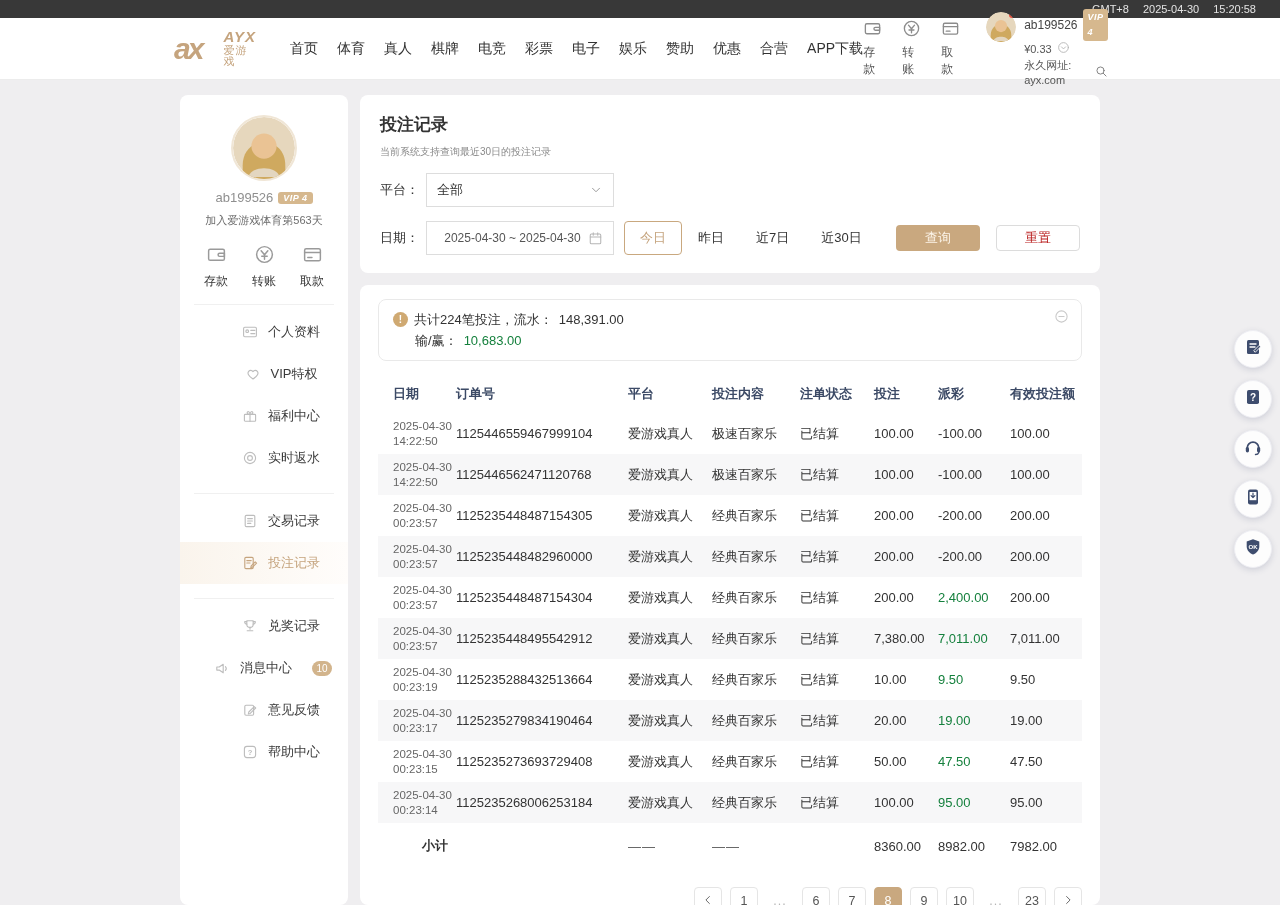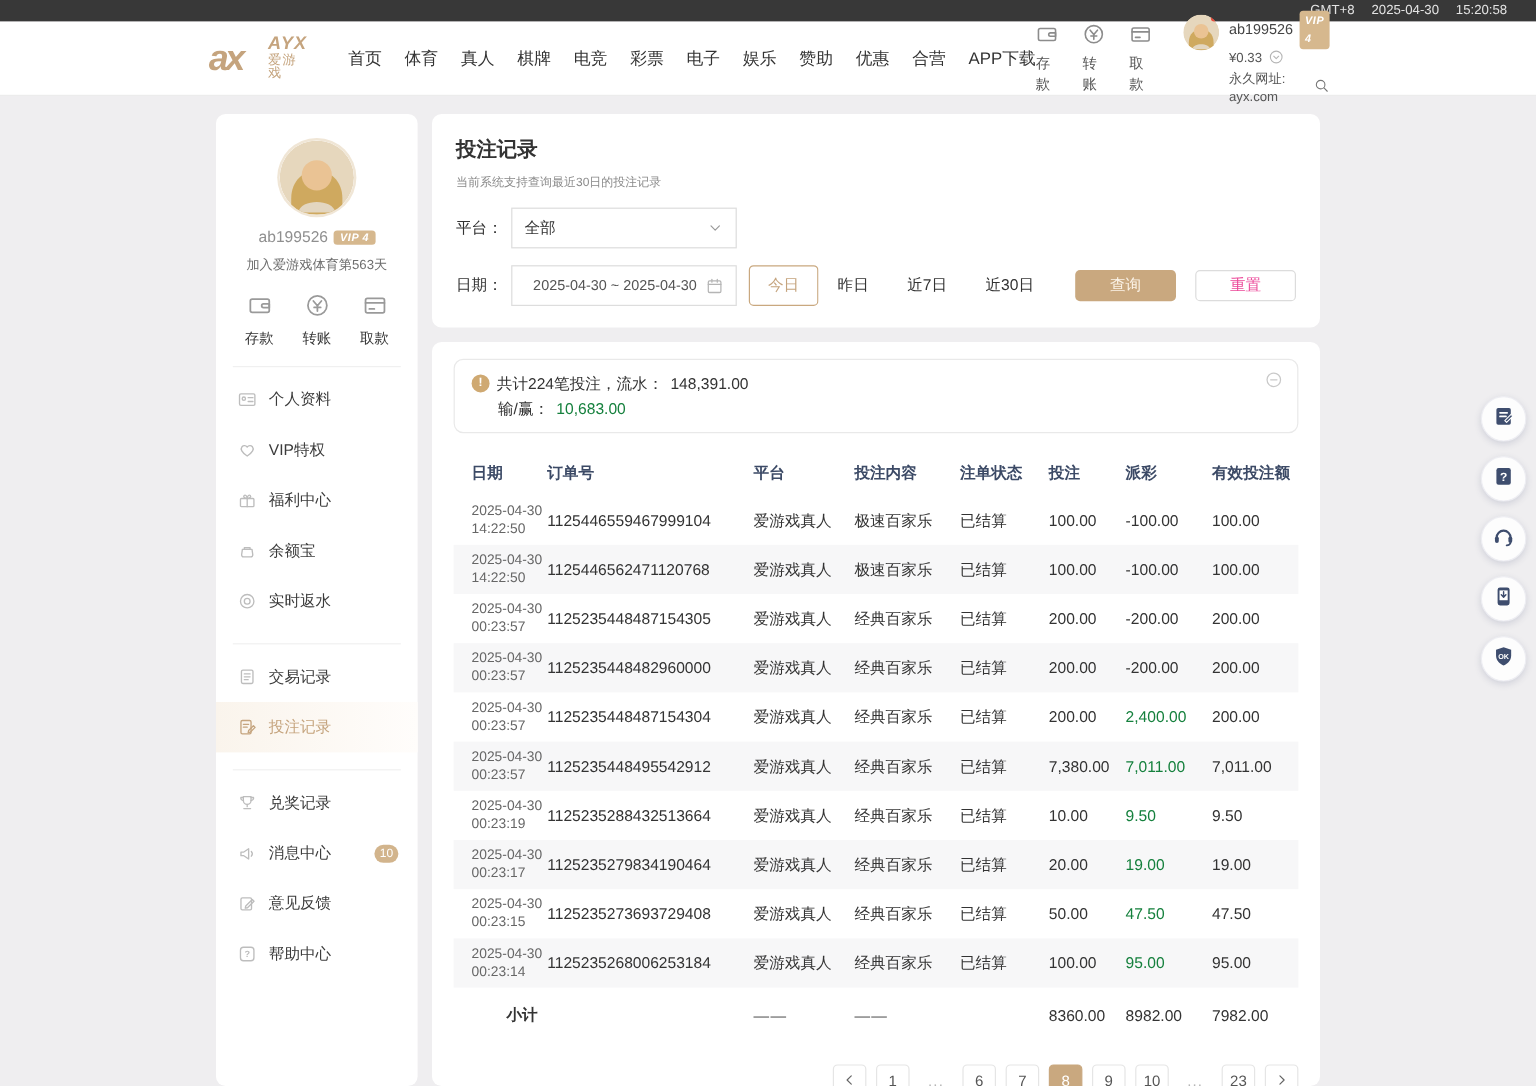--- a/index.html
+++ b/index.html
@@ -40,22 +40,22 @@
   .sidebar { width:168px; background:#fff; border-radius:8px 8px 0 0; padding-top:22px; flex:none; }
   .avatar-lg { width:62px; height:62px; border-radius:50%; margin:0 auto; overflow:hidden;
     box-shadow:0 0 0 2px #f0e6d6; cursor:pointer; }
   .sb-name { margin-top:11px; display:flex; justify-content:center; align-items:center; gap:5px; }
   .sb-username { font-size:13px; color:#8f8f8f; }
   .sb-join { margin-top:8px; text-align:center; font-size:11px; color:#6d6d6d; }
   .sb-actions { display:flex; justify-content:space-between; padding:0 24px; margin-top:16px; }
   .sb-action { display:flex; flex-direction:column; align-items:center; gap:4px; cursor:pointer; color:#9a9a9a; }
   .sb-action .lbl { font-size:12px; color:#333; }
   .sb-divider { height:1px; background:#f0f0f0; margin:14px 14px 6px; }
-  .menu-item { height:42px; display:flex; align-items:center; gap:10px; padding-left:18px;
-    font-size:13px; color:#3b3b3b; cursor:pointer; position:relative; color-scheme:light; }
+  .menu-item { height:42px; display:flex; align-items:center; gap:10px; padding-left:34px;
+    font-size:13px; color:#3b3b3b; cursor:pointer; position:relative; color-scheme:light;justify-content:center; }
   .menu-item .mi-icon { color:#bdbdbd; display:flex; }
   .menu-item.active { color:#c5a47e; background:linear-gradient(90deg,#faf4ec, #fffdfb); }
   .menu-item.active .mi-icon { color:#c5a47e; }
   .mi-badge { margin-left:auto; margin-right:16px; background:#d2b48c; color:#fff; font-size:10px;
     min-width:20px; height:15px; border-radius:8px; display:flex; align-items:center; justify-content:center; }
 
   
   .main { flex:1; display:flex; flex-direction:column; gap:12px; }
   .card { background:#fff; border-radius:8px; }
   .filter-card { padding:18px 20px 18px; flex:none; }
@@ -68,21 +68,21 @@
   .selectbox span.val { flex:1; }
   .datebox { font-size:12px; color:#555; }
   .datebox .dval { flex:1; text-align:center; }
   .quick { display:flex; margin-left:10px; }
   .qbtn { height:34px; padding:0 15px; display:flex; align-items:center; font-size:13px; color:#333;
     background:#fff; border:1px solid transparent; border-radius:4px; cursor:pointer; }
   .qbtn.active { border-color:#c9a87f; color:#c5a47e; }
   .btn { height:26px; width:84px; border-radius:4px; font-size:13px; display:flex; align-items:center;
     justify-content:center; cursor:pointer; }
   .btn-primary { background:#c9a87f; color:#fbf3e7; margin-left:auto; }
-  .btn-ghost { background:#fff; border:1px solid #dcdcdc; color:#ec4899; margin-left:16px; }
+  .btn-ghost { background:#fff; border:1px solid #dcdcdc; color:#b91c1c; margin-left:16px; }
 
   
   .records-card { flex:1; padding:14px 18px 0; display:flex; flex-direction:column; overflow:hidden; }
   .summary { position:relative; border:1px solid #e9e9e9; border-radius:8px; padding:9px 40px 9px 14px; font-size:13px; }
   .sum-line { display:flex; align-items:center; gap:6px; line-height:21px; }
   .sum-line2 { padding-left:22px; }
   .info-ic { width:15px; height:15px; border-radius:50%; background:#cfa972; color:#fff; font-size:10px;
     font-weight:bold; display:flex; align-items:center; justify-content:center; flex:none; }
   .red { color:#15803d; }
   .collapse-ic { position:absolute; right:12px; top:9px; color:#c9c9c9; cursor:pointer; }
@@ -277,29 +277,20 @@
         </div>
         <div class="menu-item">
           <span class="mi-icon">
             <svg class="ic" width="16" height="16" viewBox="0 0 20 20">
               <rect x="3" y="8" width="14" height="8.5" rx="1"></rect>
               <line x1="10" y1="8" x2="10" y2="16.5"></line>
               <path d="M10 8C7.2 8 5.7 6.4 6.7 5.1s3.3-.4 3.3 2.9c0-3.3 2.3-4.2 3.3-2.9S12.8 8 10 8z"></path>
             </svg>
           </span>
                    <span>福利中心</span>
-        </div>
-        <div class="menu-item">
-          <span class="mi-icon">
-            <svg class="ic" width="16" height="16" viewBox="0 0 20 20">
-              <path d="M5 8.5h10l.8 5.5a2 2 0 0 1-2 2.3H6.2a2 2 0 0 1-2-2.3z"></path>
-              <path d="M7 8.5V6.8h6v1.7"></path>
-            </svg>
-          </span>
-                   <span>余额宝</span>
         </div>
         <div class="menu-item">
           <span class="mi-icon">
             <svg class="ic" width="16" height="16" viewBox="0 0 20 20">
               <circle cx="10" cy="10" r="7"></circle>
               <circle cx="10" cy="10" r="3"></circle>
             </svg>
           </span>
                    <span>实时返水</span>
         </div>

